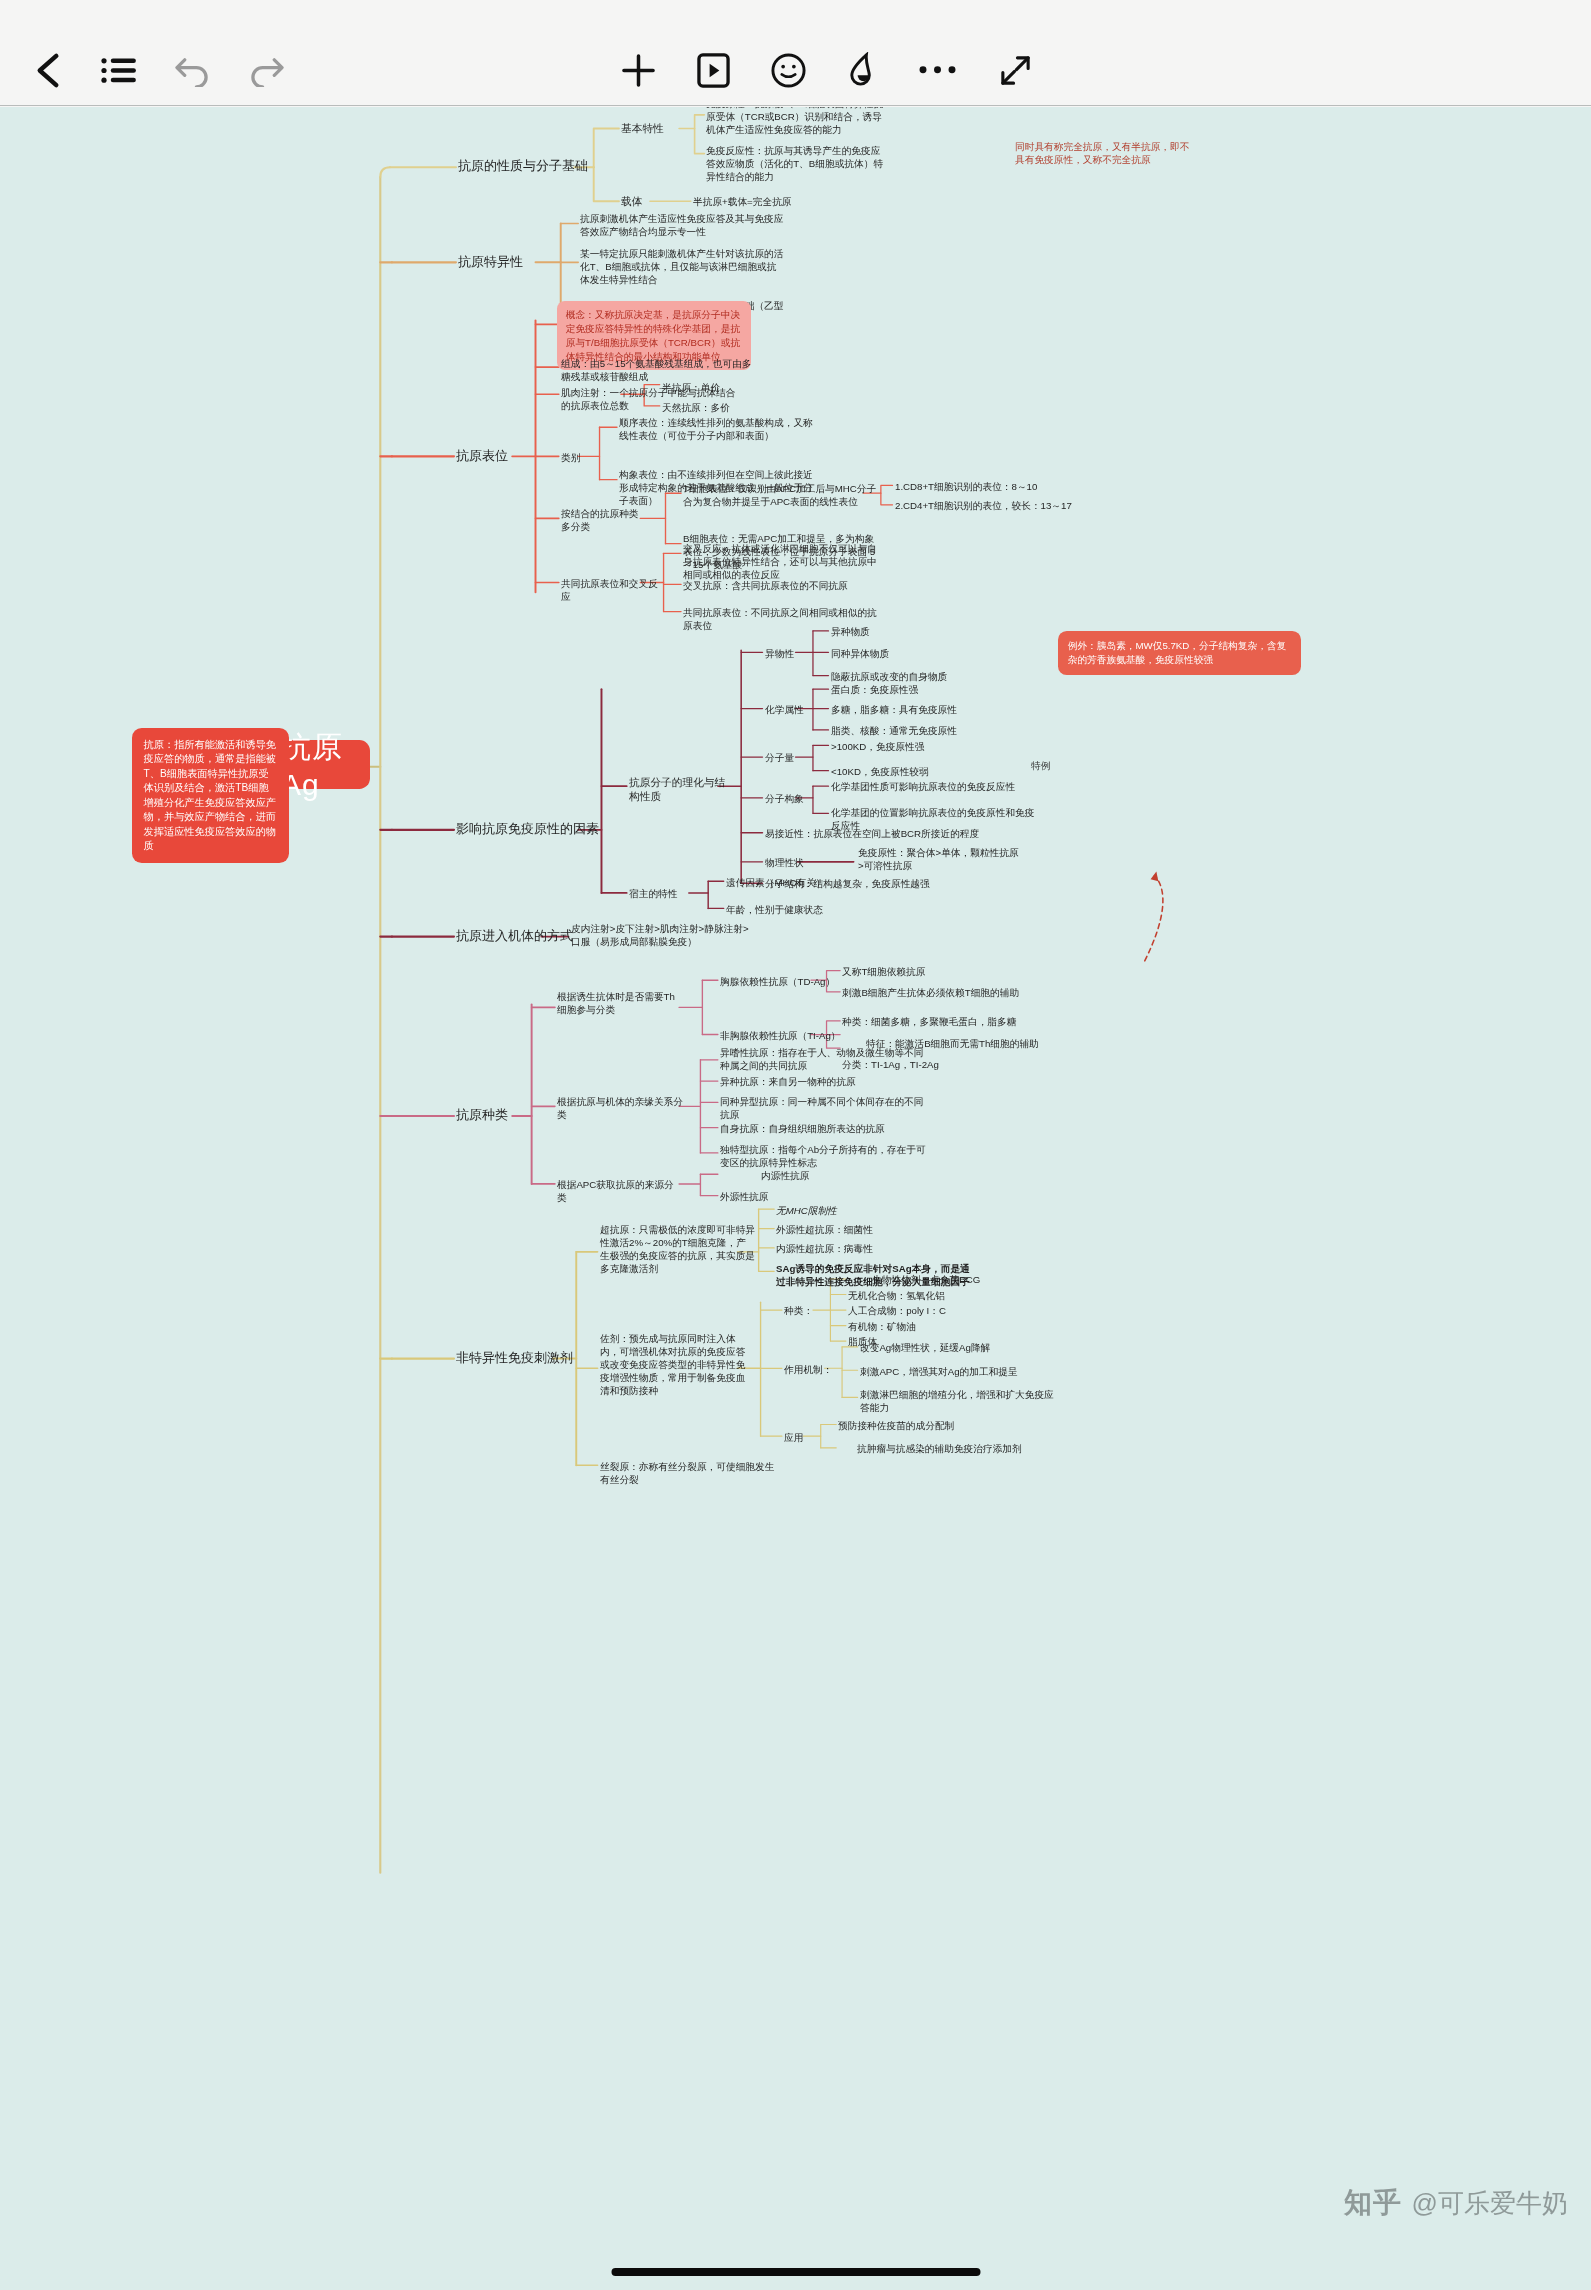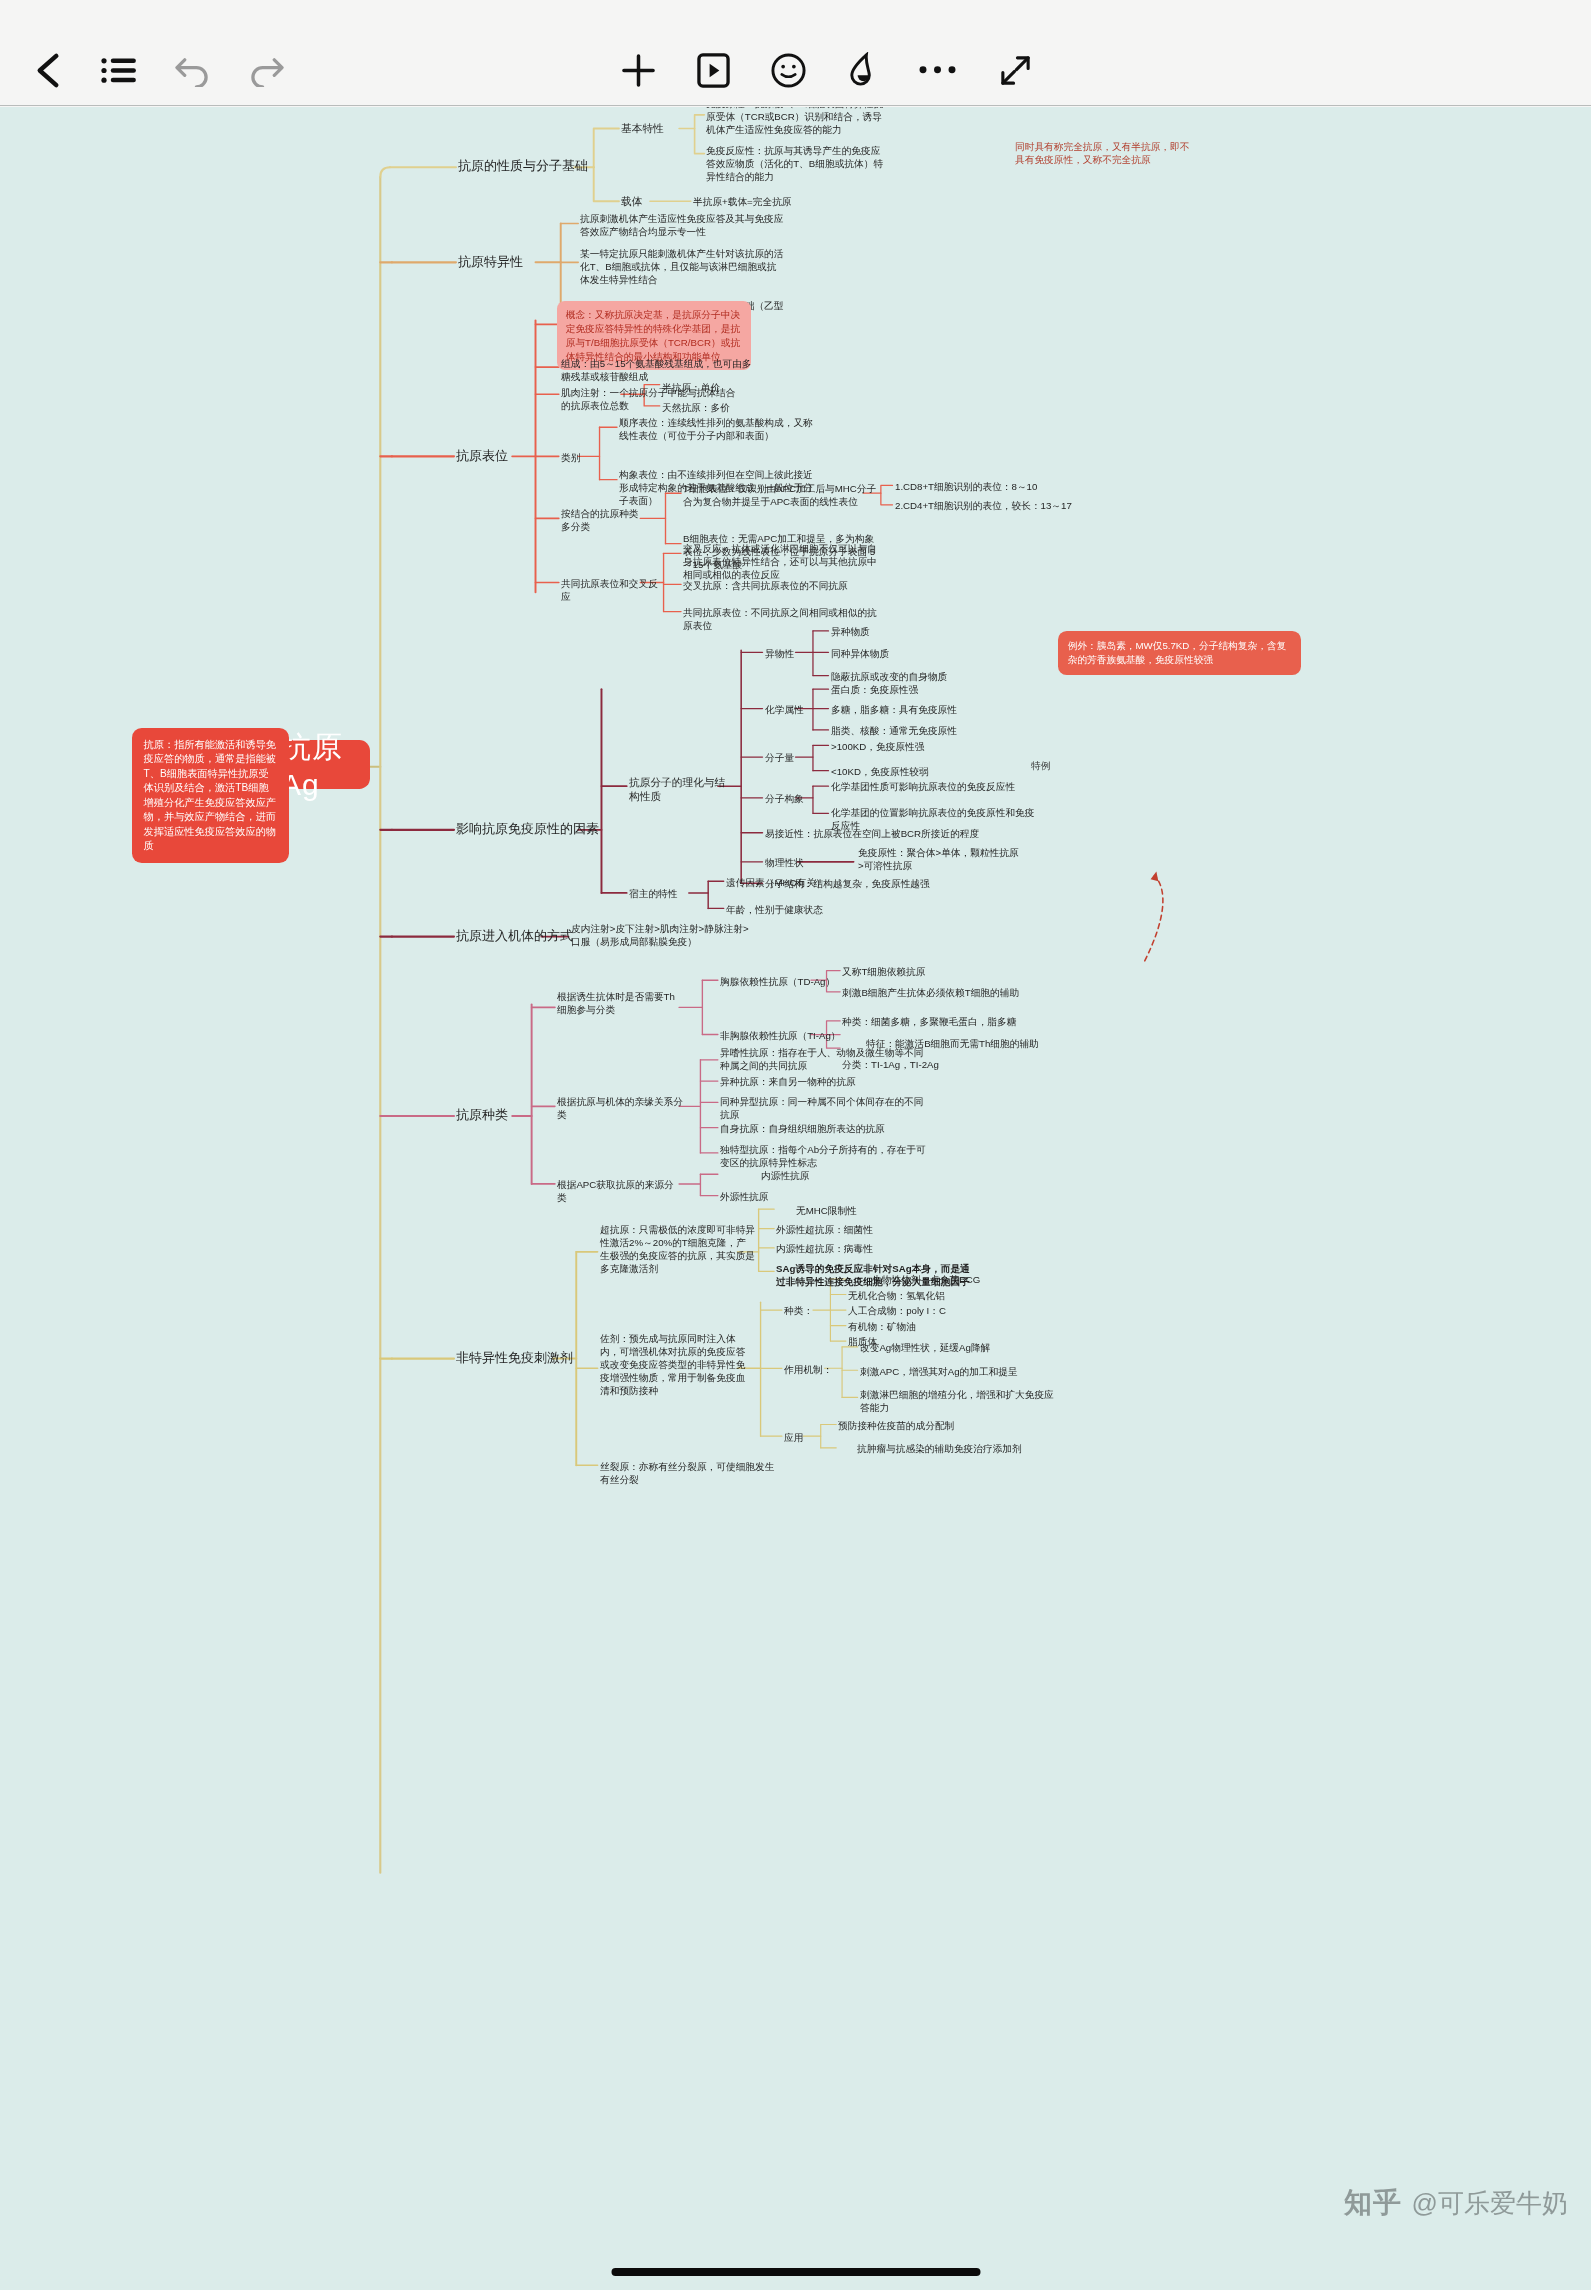--- a/index.html
+++ b/index.html
@@ -440,21 +440,21 @@
       <div class="nd lv4" style="left:720px; top:988px; width:209px;">同种异型抗原：同一种属不同个体间存在的不同抗原</div>
       <div class="nd lv4" style="left:720px; top:1015px; width:209px;">自身抗原：自身组织细胞所表达的抗原</div>
       <div class="nd lv4" style="left:720px; top:1036px; width:209px;">独特型抗原：指每个Ab分子所持有的，存在于可变区的抗原特异性标志</div>
 
       <div class="nd lv4" style="left:557px; top:1071px; width:126px;">根据APC获取抗原的来源分类</div>
       <div class="nd lv4" style="left:720px; top:1062px;margin-left:41px;">内源性抗原</div>
       <div class="nd lv4" style="left:720px; top:1083px;">外源性抗原</div>
 
       <div class="nd lv2" style="left:456px; top:1242px;">非特异性免疫刺激剂</div>
       <div class="nd lv4" style="left:600px; top:1116px; width:155px;">超抗原：只需极低的浓度即可非特异性激活2%～20%的T细胞克隆，产生极强的免疫应答的抗原，其实质是多克隆激活剂</div>
-      <div class="nd lv4" style="left:796px; top:1097px;">无MHC限制性</div>
+      <div class="nd lv4" style="left:776px; top:1097px;font-style:italic;">无MHC限制性</div>
       <div class="nd lv4" style="left:776px; top:1116px;">外源性超抗原：细菌性</div>
       <div class="nd lv4" style="left:776px; top:1135px;">内源性超抗原：病毒性</div>
       <div class="nd lv4" style="left:776px; top:1155px; width:194px;font-weight:bold;">SAg诱导的免疫反应非针对SAg本身，而是通过非特异性连接免疫细胞，分泌大量细胞因子</div>
 
       <div class="nd lv4" style="left:600px; top:1225px; width:146px;">佐剂：预先成与抗原同时注入体内，可增强机体对抗原的免疫应答或改变免疫应答类型的非特异性免疫增强性物质，常用于制备免疫血清和预防接种</div>
       <div class="nd lv4" style="left:784px; top:1197px;">种类：</div>
       <div class="nd lv4" style="left:872px; top:1166px;">生物性佐剂：卡介苗BCG</div>
       <div class="nd lv4" style="left:848px; top:1182px;">无机化合物：氢氧化铝</div>
       <div class="nd lv4" style="left:848px; top:1197px;">人工合成物：poly I：C</div>
       <div class="nd lv4" style="left:848px; top:1213px;">有机物：矿物油</div>

